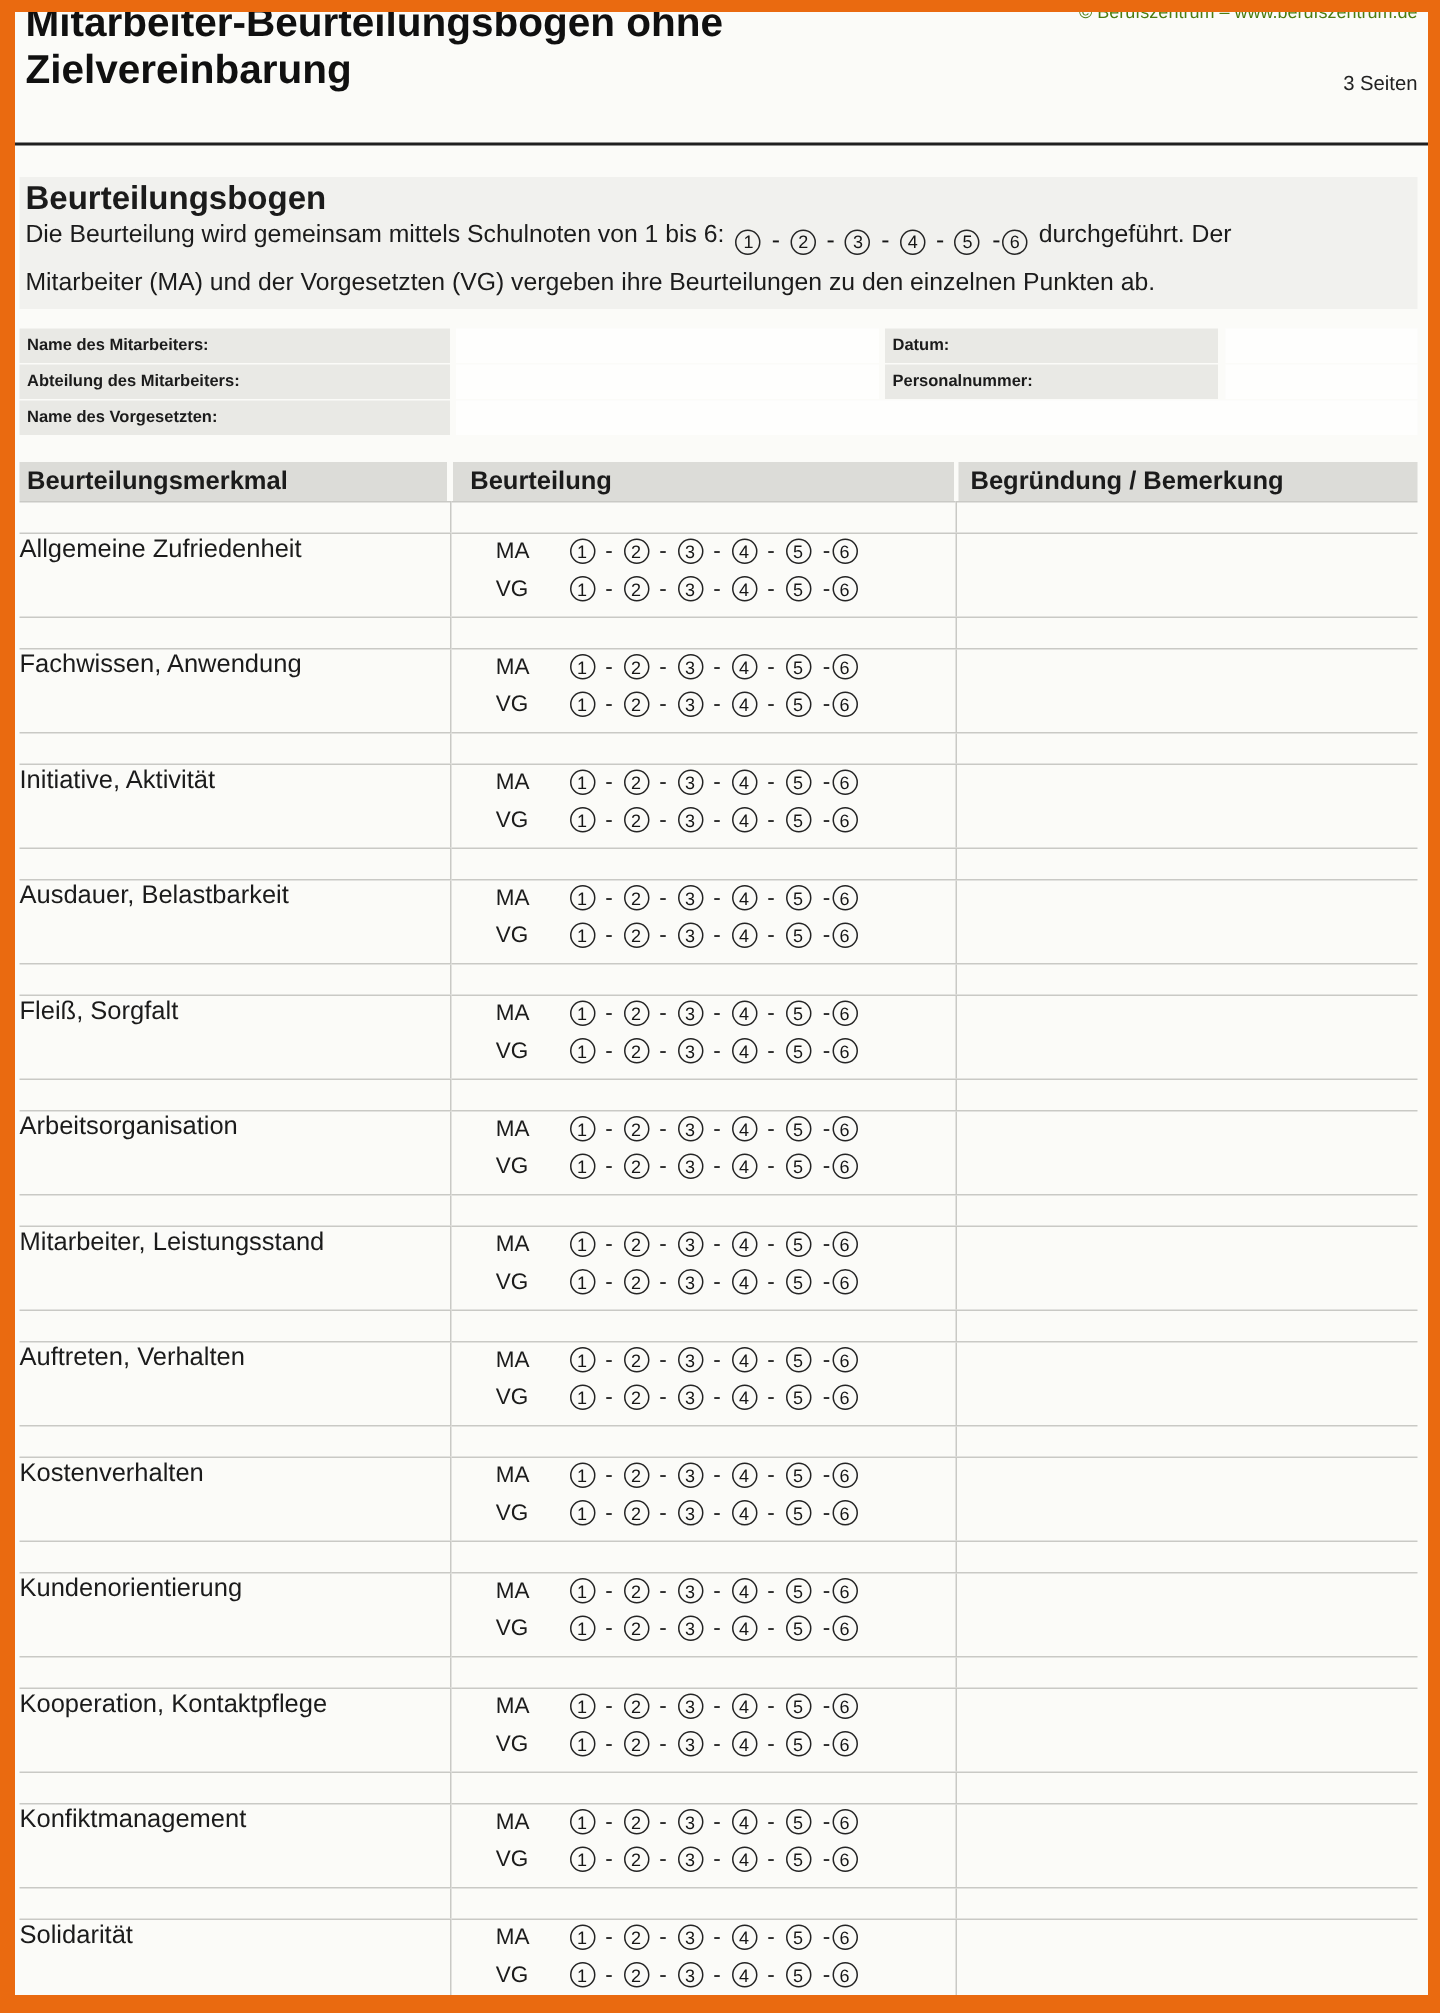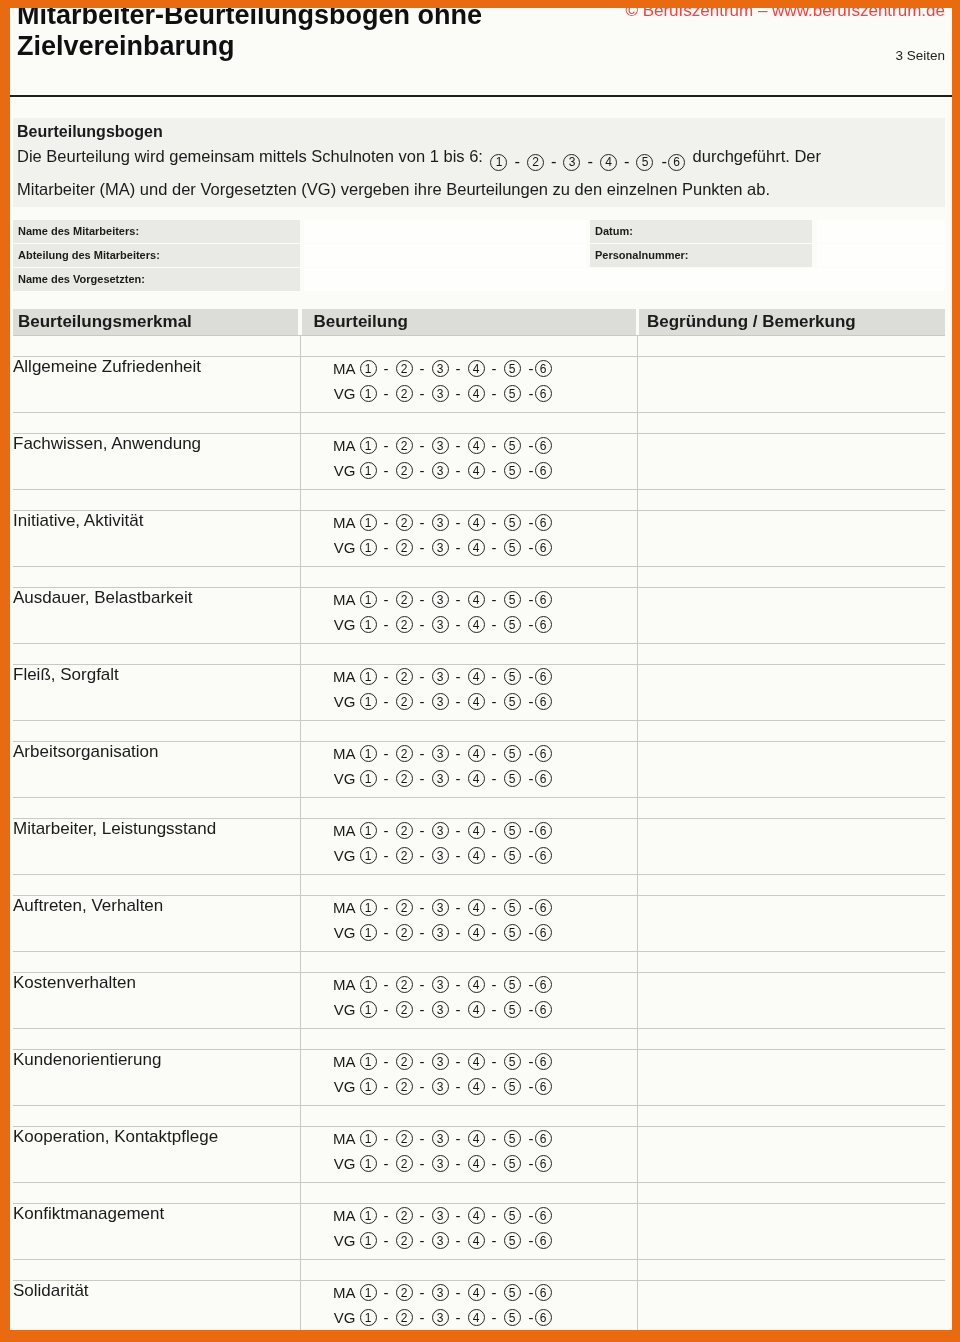--- a/index.html
+++ b/index.html
@@ -22,29 +22,29 @@
   .page{
     position:absolute;left:10px;top:8px;width:942px;height:1322px;
     background:var(--page-bg);overflow:hidden;
   }
   
   .header{position:relative;height:95px;}
   .title{
     margin:-8px 0 0 0;padding-left:7px;width:620px;
     font-size:27px;line-height:31px;font-weight:bold;color:#101010;
   }
-  .copyright{position:absolute;top:1px;right:7px;font-size:17px;color:#ef4444;}
+  .copyright{position:absolute;top:1px;right:7px;font-size:12px;color:#4d7c0f;}
   .seiten{position:absolute;top:48px;right:7px;font-size:13.5px;color:#222;}
   .rule{height:2px;background:#1F1F1F;border:0;margin:0;}
   
   .intro{
     margin:21px 7px 0 3px;background:var(--intro-gray);
     padding:2px 6px 4px 4px;
   }
-  .intro h2{margin:0;font-size:16px;line-height:23px;font-weight:bold;}
+  .intro h2{margin:0;font-size:22px;line-height:23px;font-weight:bold;}
   .intro p{margin:0;font-size:16.5px;line-height:27.5px;}
   
   .scale{display:inline-flex;align-items:center;}
   .scale.inline{vertical-align:-4px;margin:0 3px;}
   .circ{
     flex:none;width:17px;height:17px;border:1.2px solid #242424;border-radius:50%;
     display:inline-flex;align-items:center;justify-content:center;
     font-size:12px;line-height:1;color:#161616;
   }
   .dash{margin:0 7px;color:#161616;}
@@ -72,21 +72,21 @@
   table.eval{
     margin-left:3px;width:932px;border-collapse:collapse;table-layout:fixed;
     border-top:1px solid var(--line);
   }
   table.eval td{border-bottom:1px solid var(--line);padding:0;vertical-align:top;}
   table.eval td + td{border-left:1px solid var(--line);}
   tr.sp{height:21px;}
   tr.mr{height:56px;}
   td.crit{font-size:17px;padding:4px 4px 0 5px;}
   .rate-wrap{margin:3px 0 0 30px;display:flex;flex-direction:column;gap:8px;}
-  .rate-line{display:flex;align-items:center;gap:4px;font-size:15px;text-align:right;}
+  .rate-line{display:flex;align-items:center;gap:24px;font-size:15px;}
   .rater{min-width:25px;}
 </style>
 </head>
 <body>
 
 <div class="page">
 
   <div class="header">
     <h1 class="title">Mitarbeiter-Beurteilungsbogen ohne Zielvereinbarung</h1>
     <div class="copyright">© Berufszentrum – www.berufszentrum.de</div>

